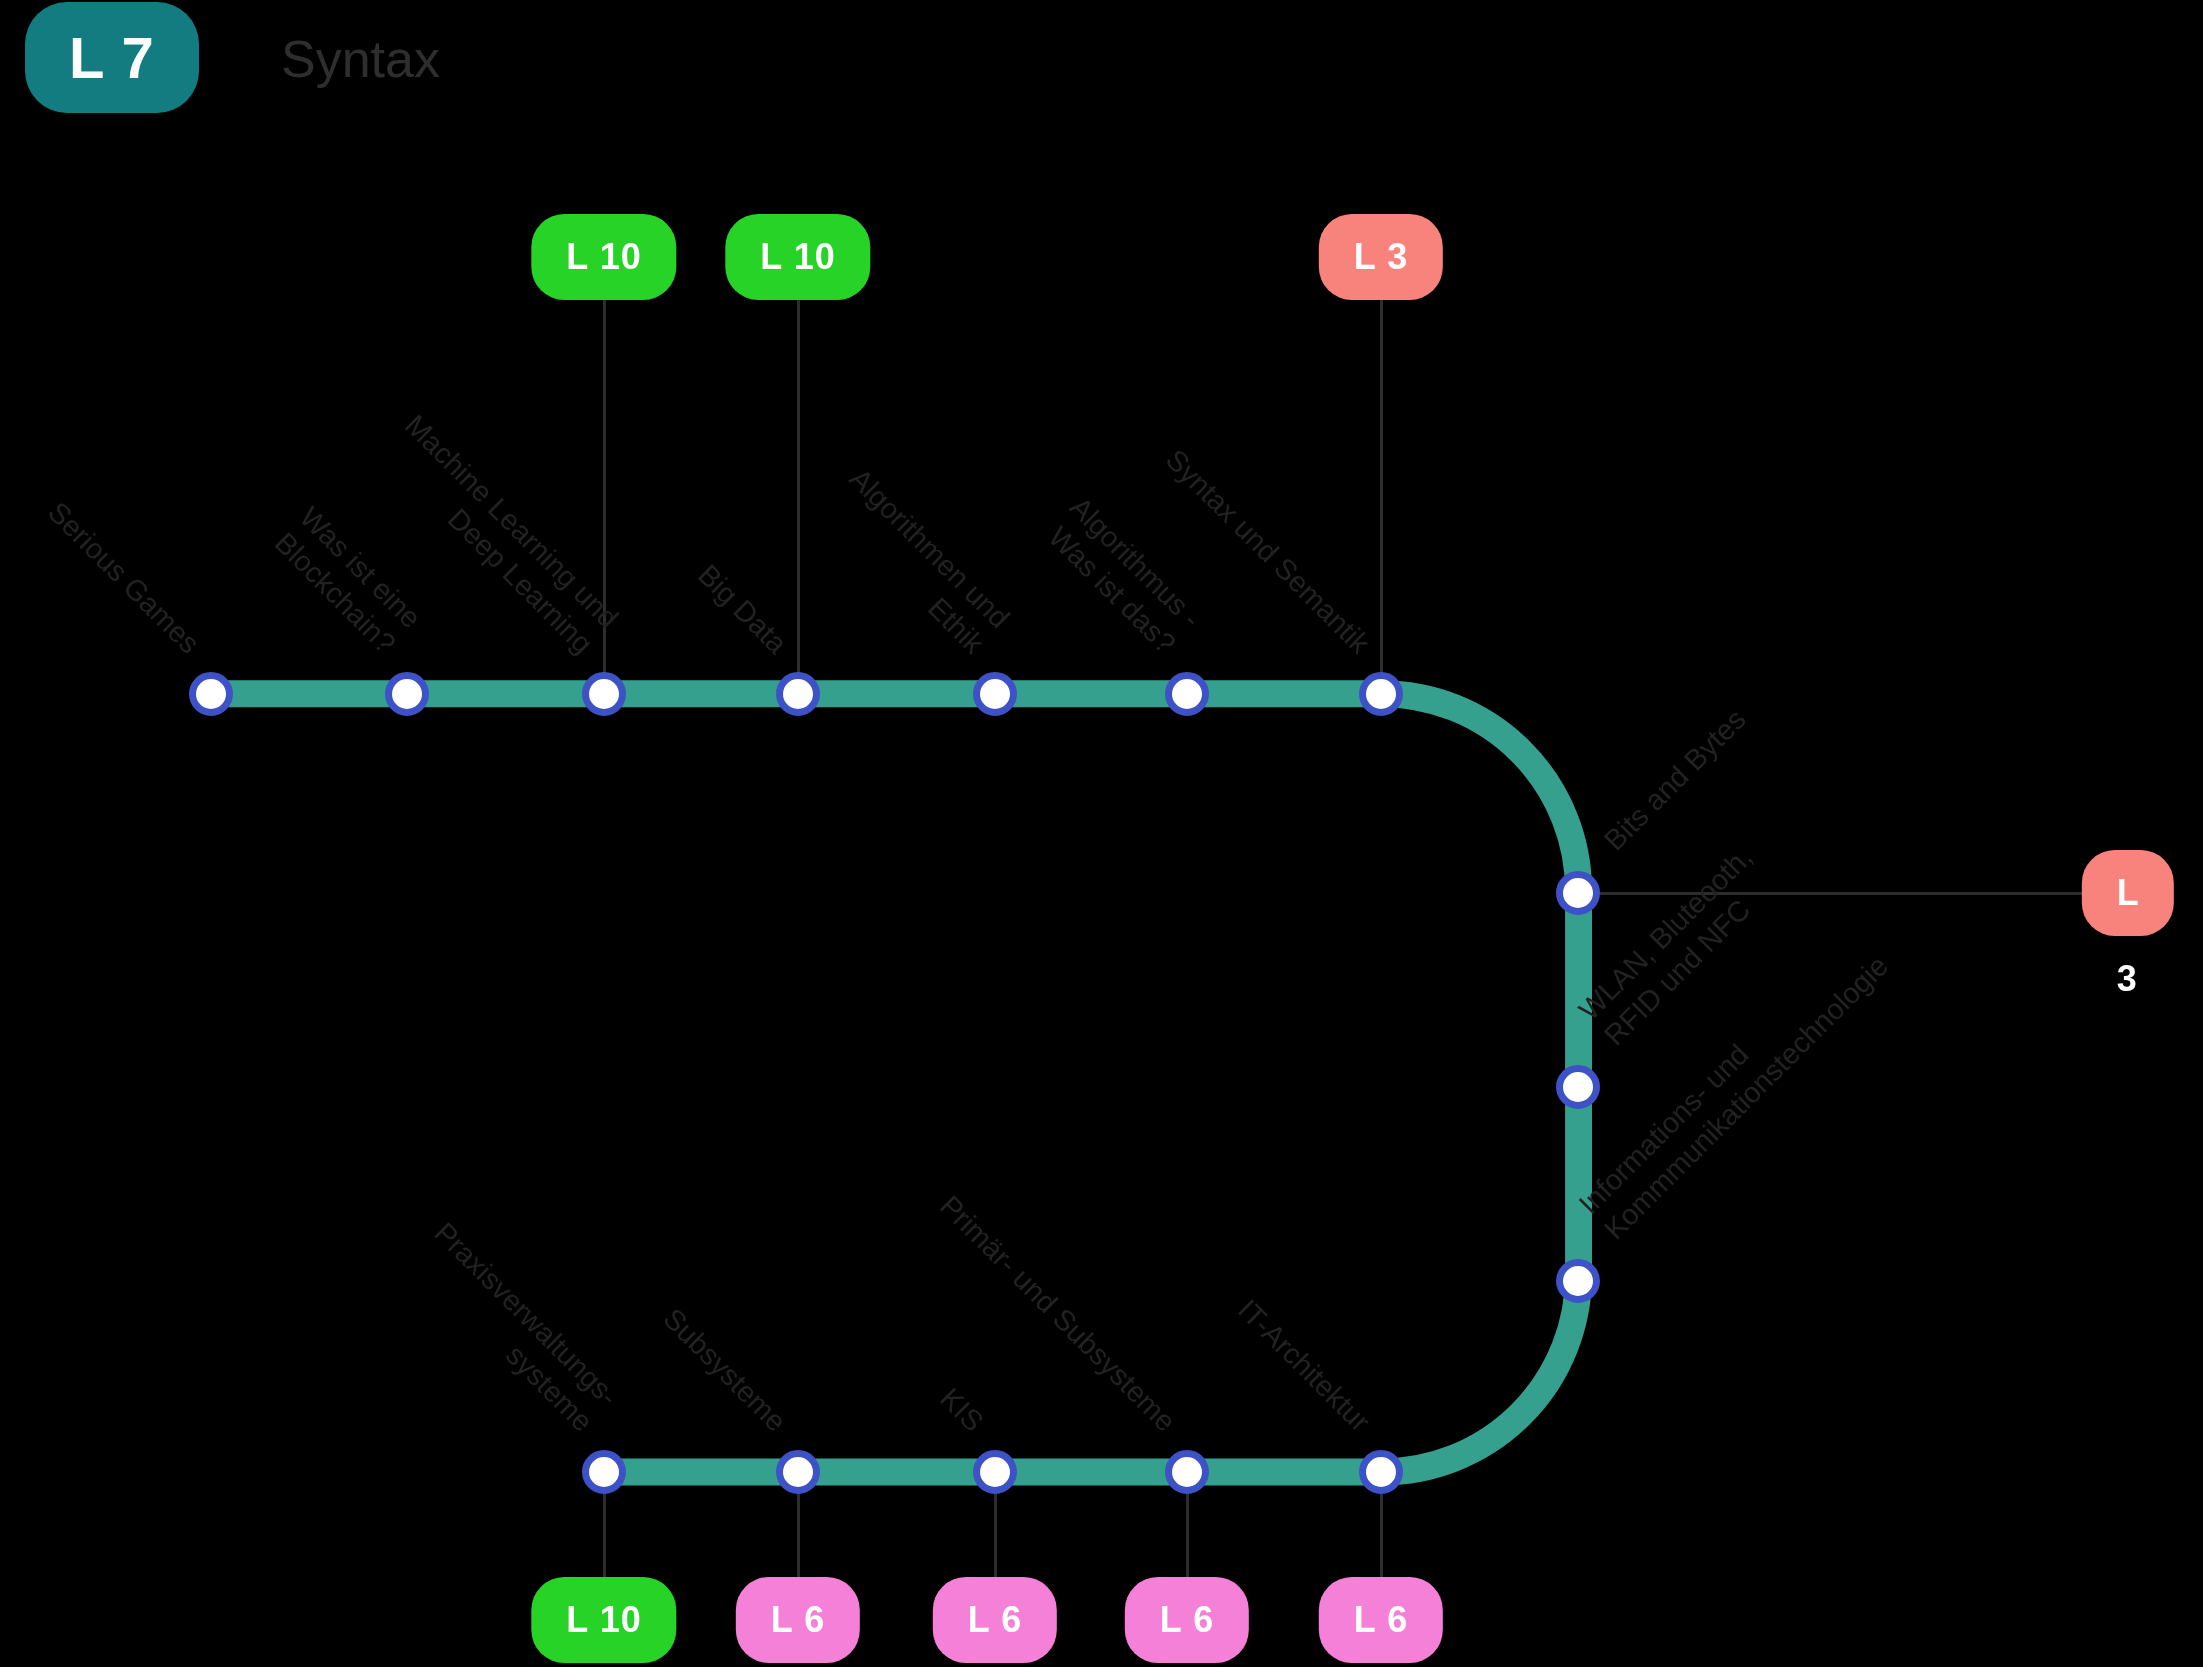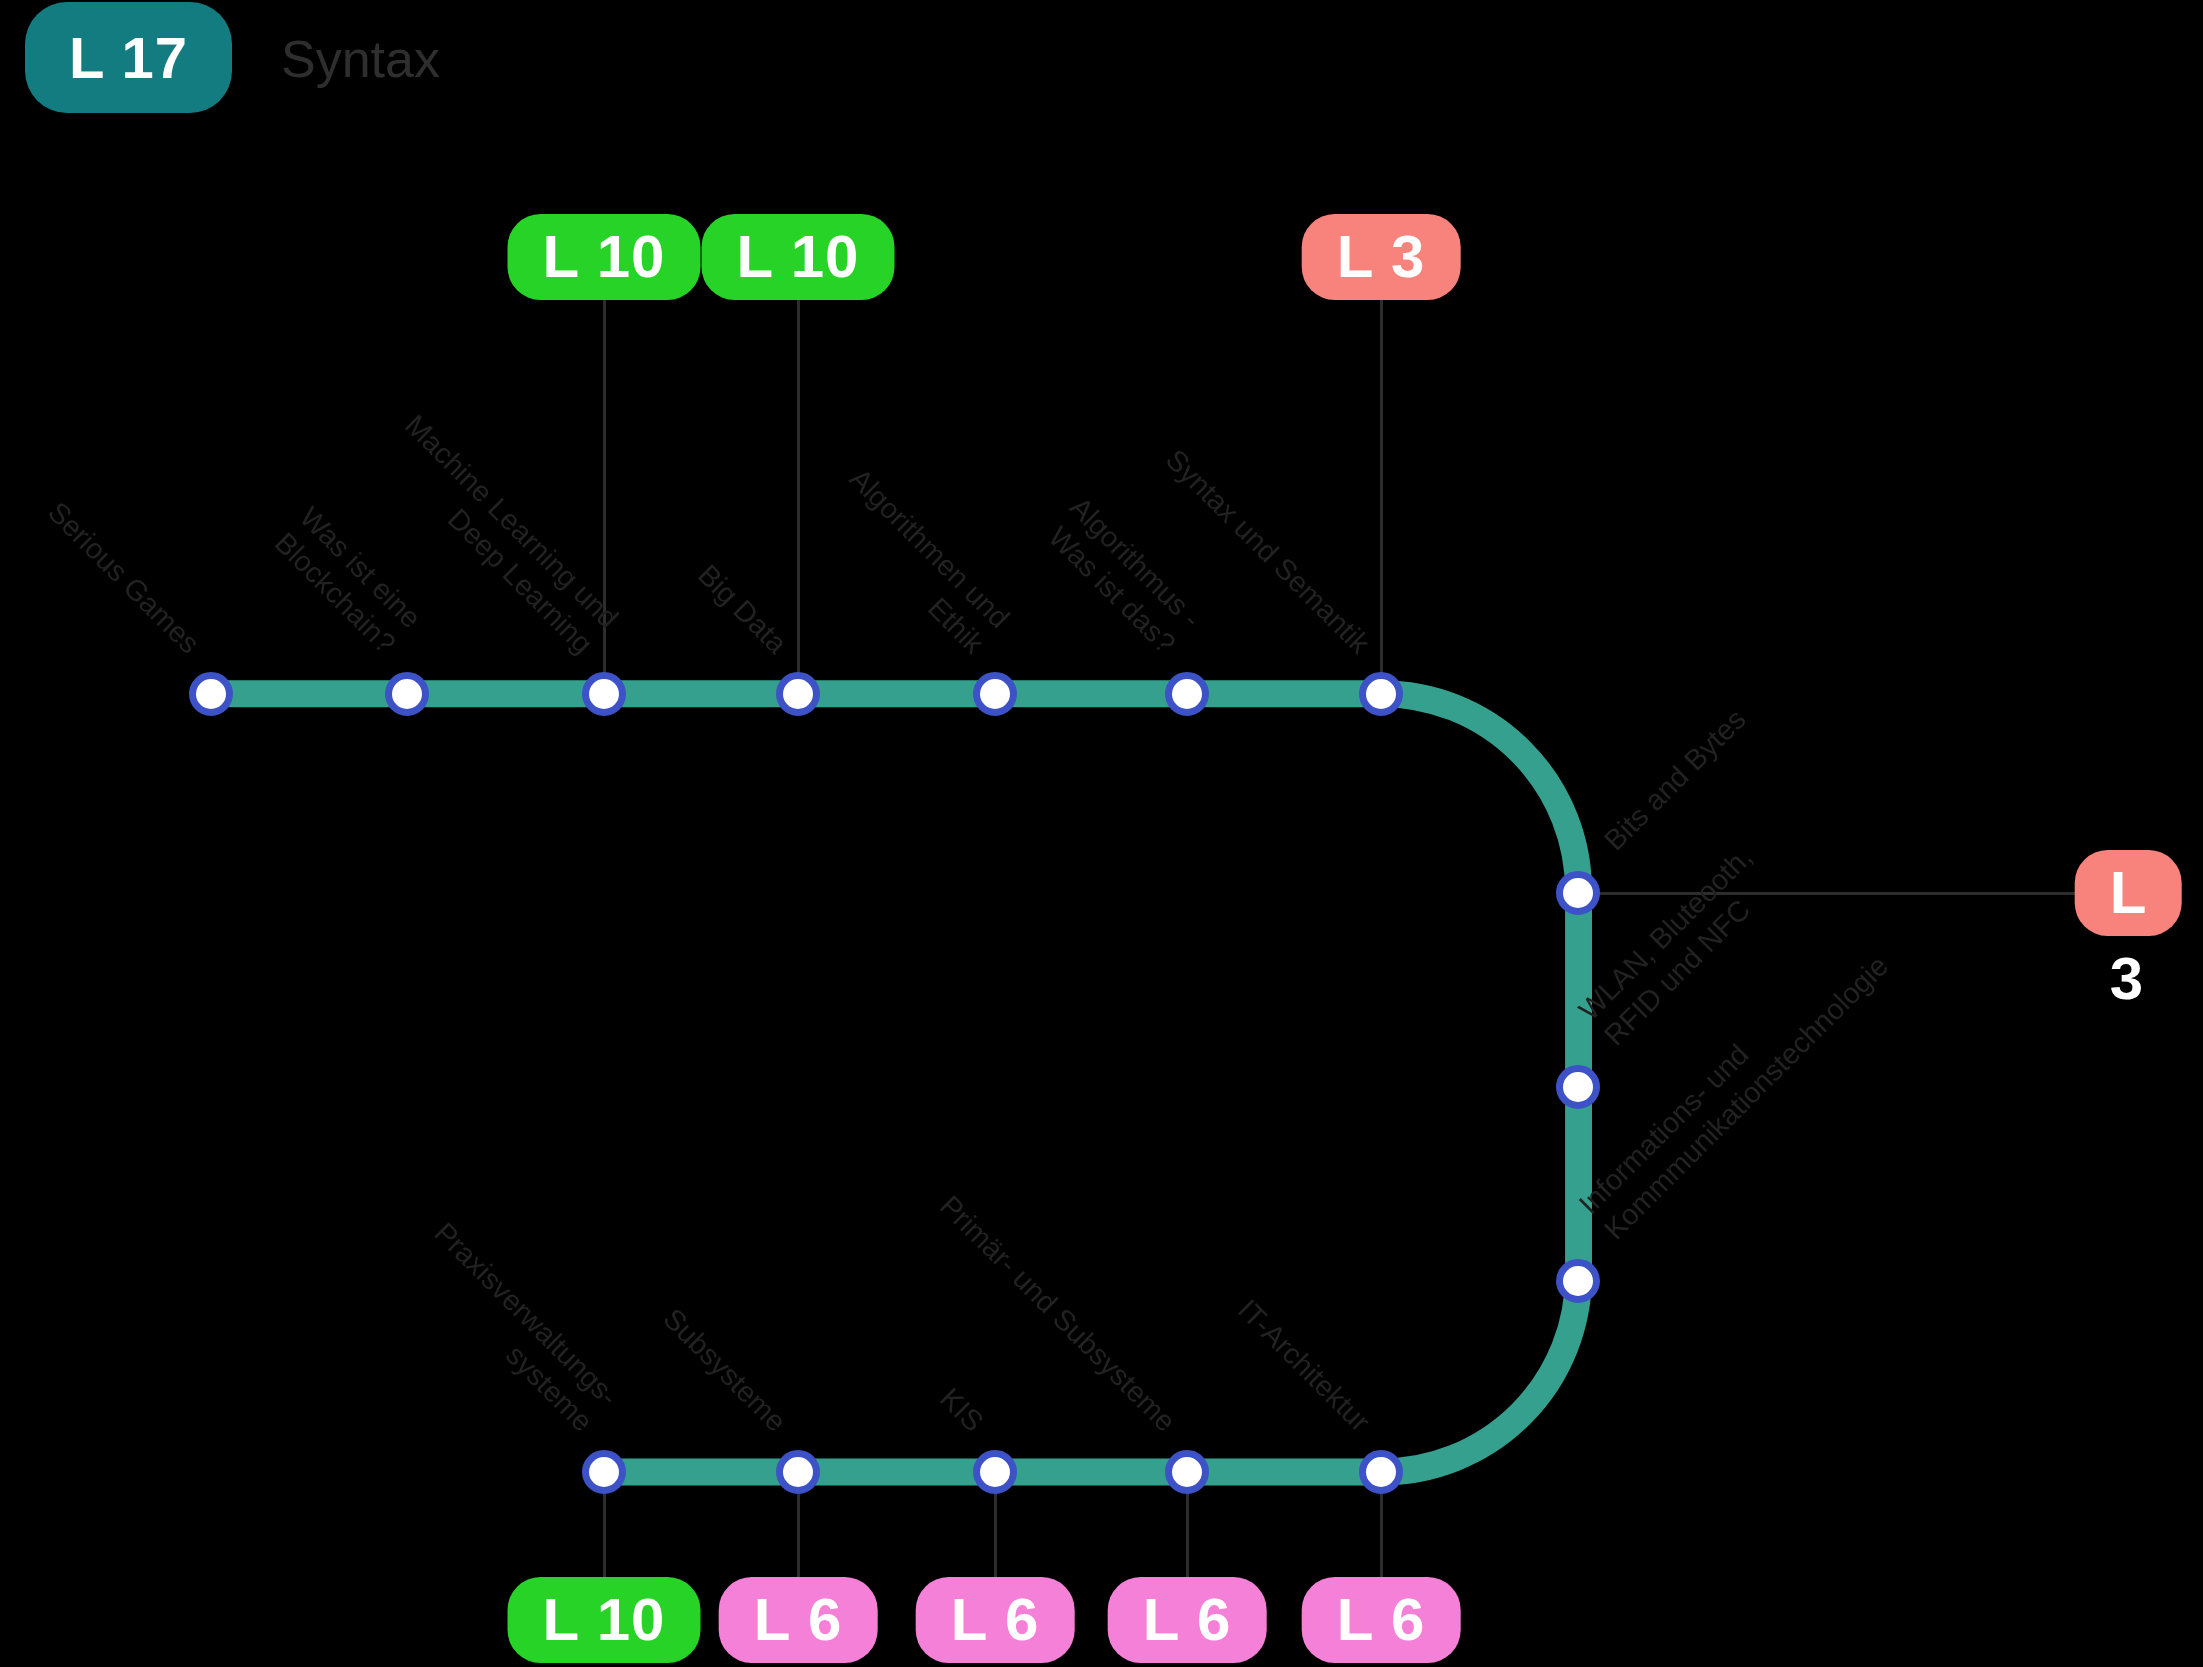--- a/index.html
+++ b/index.html
@@ -23,37 +23,37 @@
   .station-label{
     position:absolute;white-space:nowrap;color:var(--label);
     font-size:29px;line-height:36px;font-weight:400;
   }
   .station-label.desc{right:29px;bottom:33px;text-align:right;
     transform:rotate(45deg);transform-origin:100% 100%;}
   .station-label.asc{left:44px;bottom:35px;text-align:left;
     transform:rotate(-45deg);transform-origin:0 100%;}
   .badge{
     position:absolute;height:86px;line-height:86px;padding:0 35px;
-    border-radius:33px;color:#fff;font-size:60px;font-weight:700;
+    border-radius:33px;color:#fff;font-size:36px;font-weight:700;
     transform:translate(-50%,-50%);z-index:5;letter-spacing:1px;
   }
   .header-badge{
     position:absolute;left:25px;top:1.9px;height:111px;line-height:111px;
     padding:0 44px;border-radius:42px;background:var(--header-badge);
     color:#fff;font-size:58px;font-weight:700;z-index:6;letter-spacing:1px;
   }
   .map-title{
     position:absolute;left:281px;top:29px;font-size:52px;font-weight:500;
     color:var(--title);z-index:6;
   }
 </style>
 </head>
 <body style="--bg: #000000; --line: #36a08e; --header-badge: #137c80; --station-border: #3e52c8; --station-fill: #ffffff; --label: #222222; --title: #2e2e2e; --connector: #2d2d2d;">
 
-<div class="header-badge">L 17</div>
+<div class="header-badge">L 7</div>
 <div class="map-title">Syntax</div>
 
 <div id="map">
   <svg class="route-svg" width="2204" height="1668" viewBox="0 0 2294 1736">
     <path id="route-path" d="M 220 722 H 1438 A 205 205 0 0 1 1643 927 V 1327 A 205 205 0 0 1 1438 1532 H 629" fill="none" stroke-width="28" stroke-linecap="butt" stroke="#36a08e"></path>
   </svg>
 <div class="label-anchor" style="left: 211px; top: 694px;">
       <div class="station-label desc">
         <div>Serious Games</div>
       </div>

